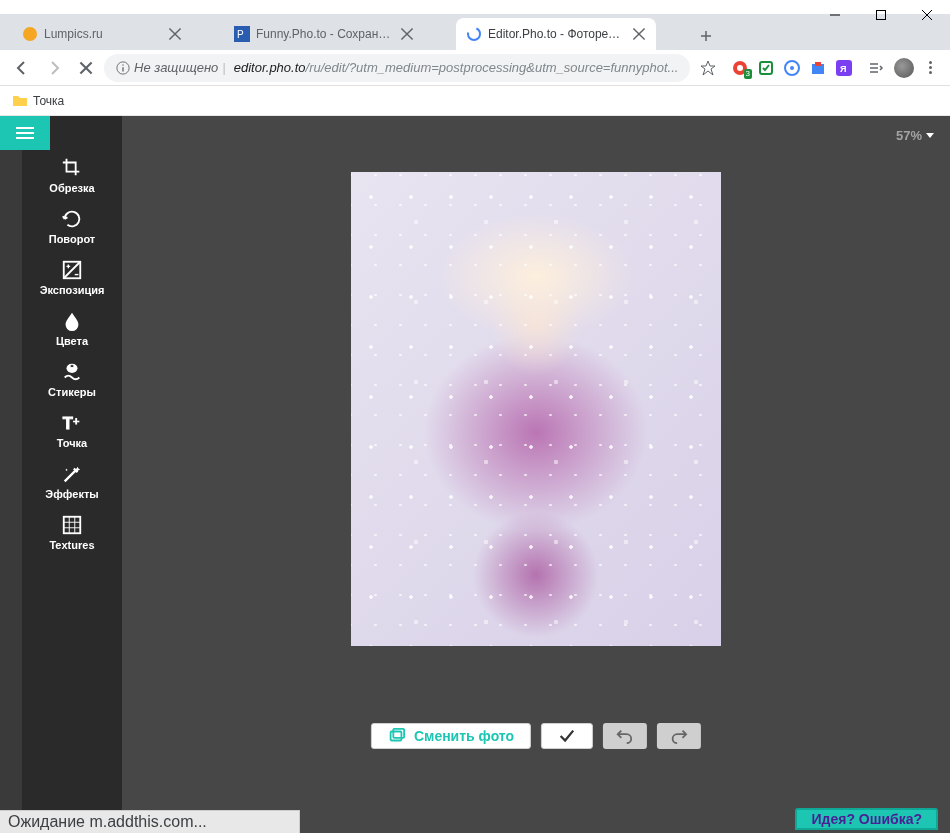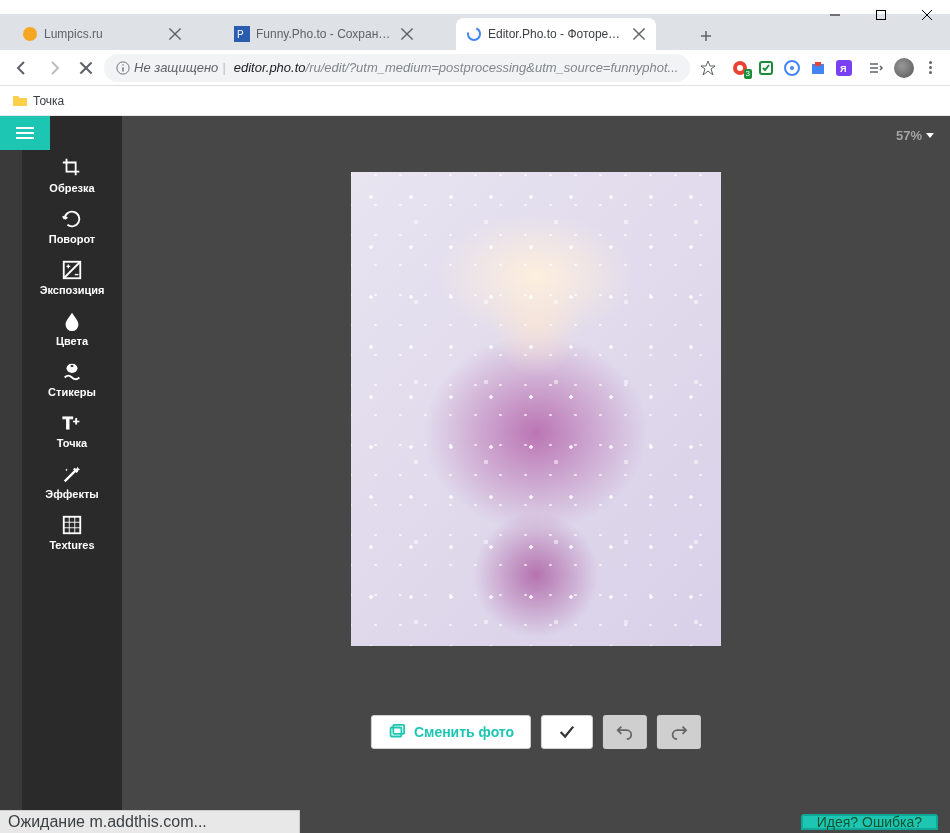--- a/index.html
+++ b/index.html
@@ -65,29 +65,29 @@
 .photo::after { content:""; position:absolute; inset:0; background-image:
   radial-gradient(circle, rgba(255,255,255,0.85) 1.5px, transparent 2px),
   radial-gradient(circle, rgba(255,255,255,0.7) 1px, transparent 1.5px),
   radial-gradient(circle, rgba(255,255,255,0.5) 2px, transparent 2.5px);
   background-size: 40px 50px, 25px 30px, 70px 80px;
   background-position: 0 0, 12px 18px, 30px 10px;
 }
 
 
 .actionbar { position: absolute; bottom: 84px; left: 50%; transform: translateX(-50%); display: flex; gap: 10px; align-items: center; }
-.btn { height: 34px; background: #fff; border: 1px solid #d0d0d0; border-radius: 3px; display: flex; align-items: center; padding: 0 16px; font-size: 14px; font-weight: 600; gap: 8px; cursor: pointer; }
+.btn { height: 26px; background: #fff; border: 1px solid #d0d0d0; border-radius: 3px; display: flex; align-items: center; padding: 0 16px; font-size: 14px; font-weight: 600; gap: 8px; cursor: pointer; }
 .btn.primary { color: #1cc6b3; }
 .btn.primary svg { stroke: #1cc6b3; fill: none; }
 .btn svg { width: 18px; height: 18px; }
 .btn.icon-only { width: 44px; padding: 0; justify-content: center; background: #cfcfcf; border: none; }
 .btn.icon-only svg { stroke: #666; fill: #666; }
 
 
-.feedback { position: absolute; bottom: 3px; right: 12px; height: 16px; background: #1cc6b3; border: 2px solid #0fa896; border-radius: 3px 3px 0 0; color: #14532d; font-size: 14px; font-weight: 400; padding: 0 14px; display: flex; align-items: center; }
+.feedback { position: absolute; bottom: 3px; right: 12px; height: 22px; background: #1cc6b3; border: 2px solid #0fa896; border-radius: 3px 3px 0 0; color: #4c1d95; font-size: 14px; font-weight: 700; padding: 0 14px; display: flex; align-items: center; }
 
 
 .statusbar { position: absolute; bottom: 0; left: 0; background: #e8e8e8; color: #3c4043; font-size: 16px; padding: 2px 8px; border: 1px solid #ccc; border-left: none; border-bottom: none; min-width: 300px; }
 </style>
 </head>
 <body>
 
 <div class="titlebar"></div>
 <div class="win-controls">
   <div class="win-btn">

